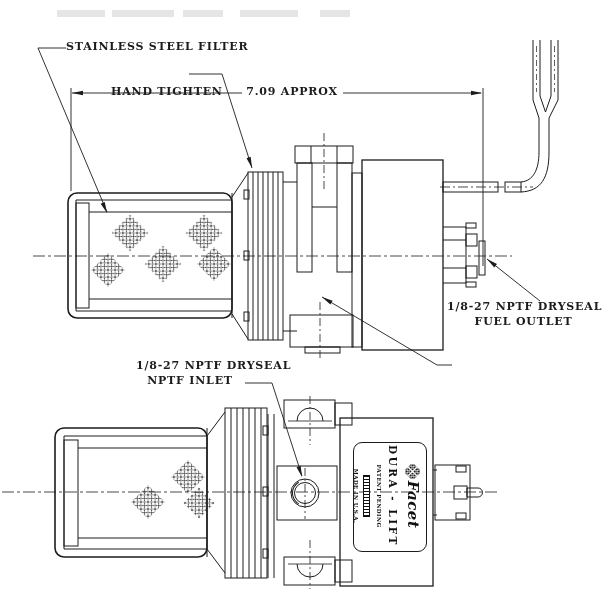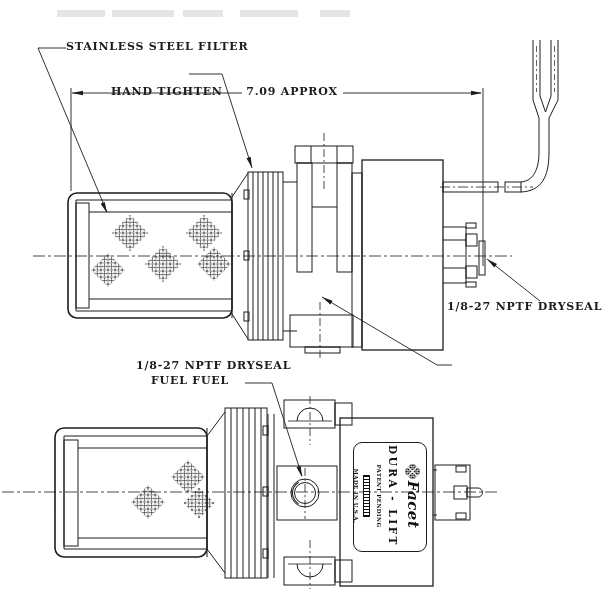--- a/index.html
+++ b/index.html
@@ -202,24 +202,25 @@
     </g>
   </svg>
 
   <div class="t" style="left:66px;top:41px;">STAINLESS STEEL FILTER</div>
 
   <div class="t" style="left:111px;top:67px;margin-top:19px;">HAND TIGHTEN</div>
 
   <div class="t center" style="left:244px;top:86px;width:96px;">7.09 APPROX</div>
 
   <div class="t" style="left:447px;top:301px;">1/8-27 NPTF DRYSEAL</div>
+  <div class="t center" style="left:447px;top:316px;width:153px;">FUEL OUTLET</div>
 
 
   <div class="t" style="left:136px;top:360px;">1/8-27 NPTF DRYSEAL</div>
-  <div class="t center" style="left:136px;top:375px;width:108px;">FUEL FUEL</div>
+  <div class="t center" style="left:136px;top:375px;width:108px;">NPTF INLET</div>
 
   <div class="plabel">
     <div class="rot">
       <div class="row-brand">
         <svg width="15" height="15" viewBox="0 0 16 16">
           <g transform="rotate(45 8 8)">
             <rect x="1.5" y="1.5" width="5.5" height="5.5" fill="url(#chk)" stroke="#111" stroke-width="0.5"></rect>
             <rect x="9" y="1.5" width="5.5" height="5.5" fill="url(#chk)" stroke="#111" stroke-width="0.5"></rect>
             <rect x="1.5" y="9" width="5.5" height="5.5" fill="url(#chk)" stroke="#111" stroke-width="0.5"></rect>
             <rect x="9" y="9" width="5.5" height="5.5" fill="url(#chk)" stroke="#111" stroke-width="0.5"></rect>

